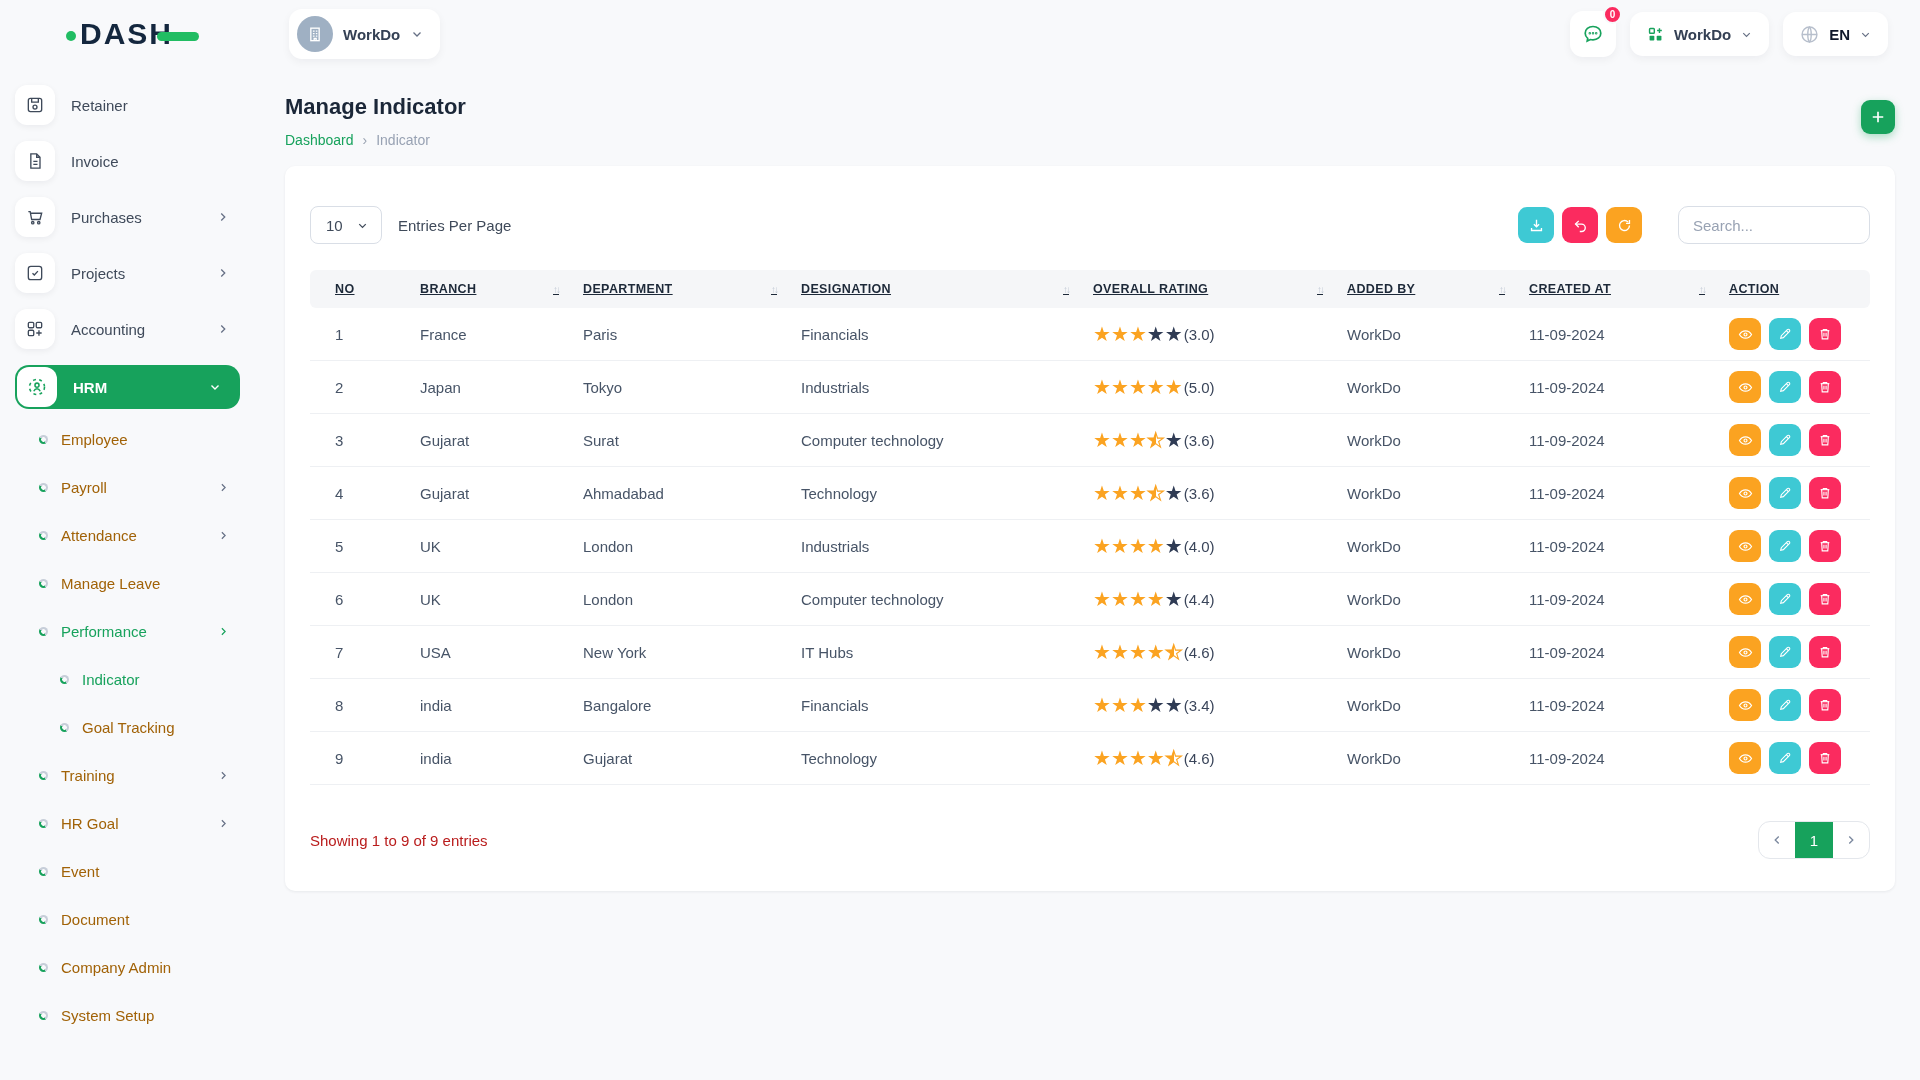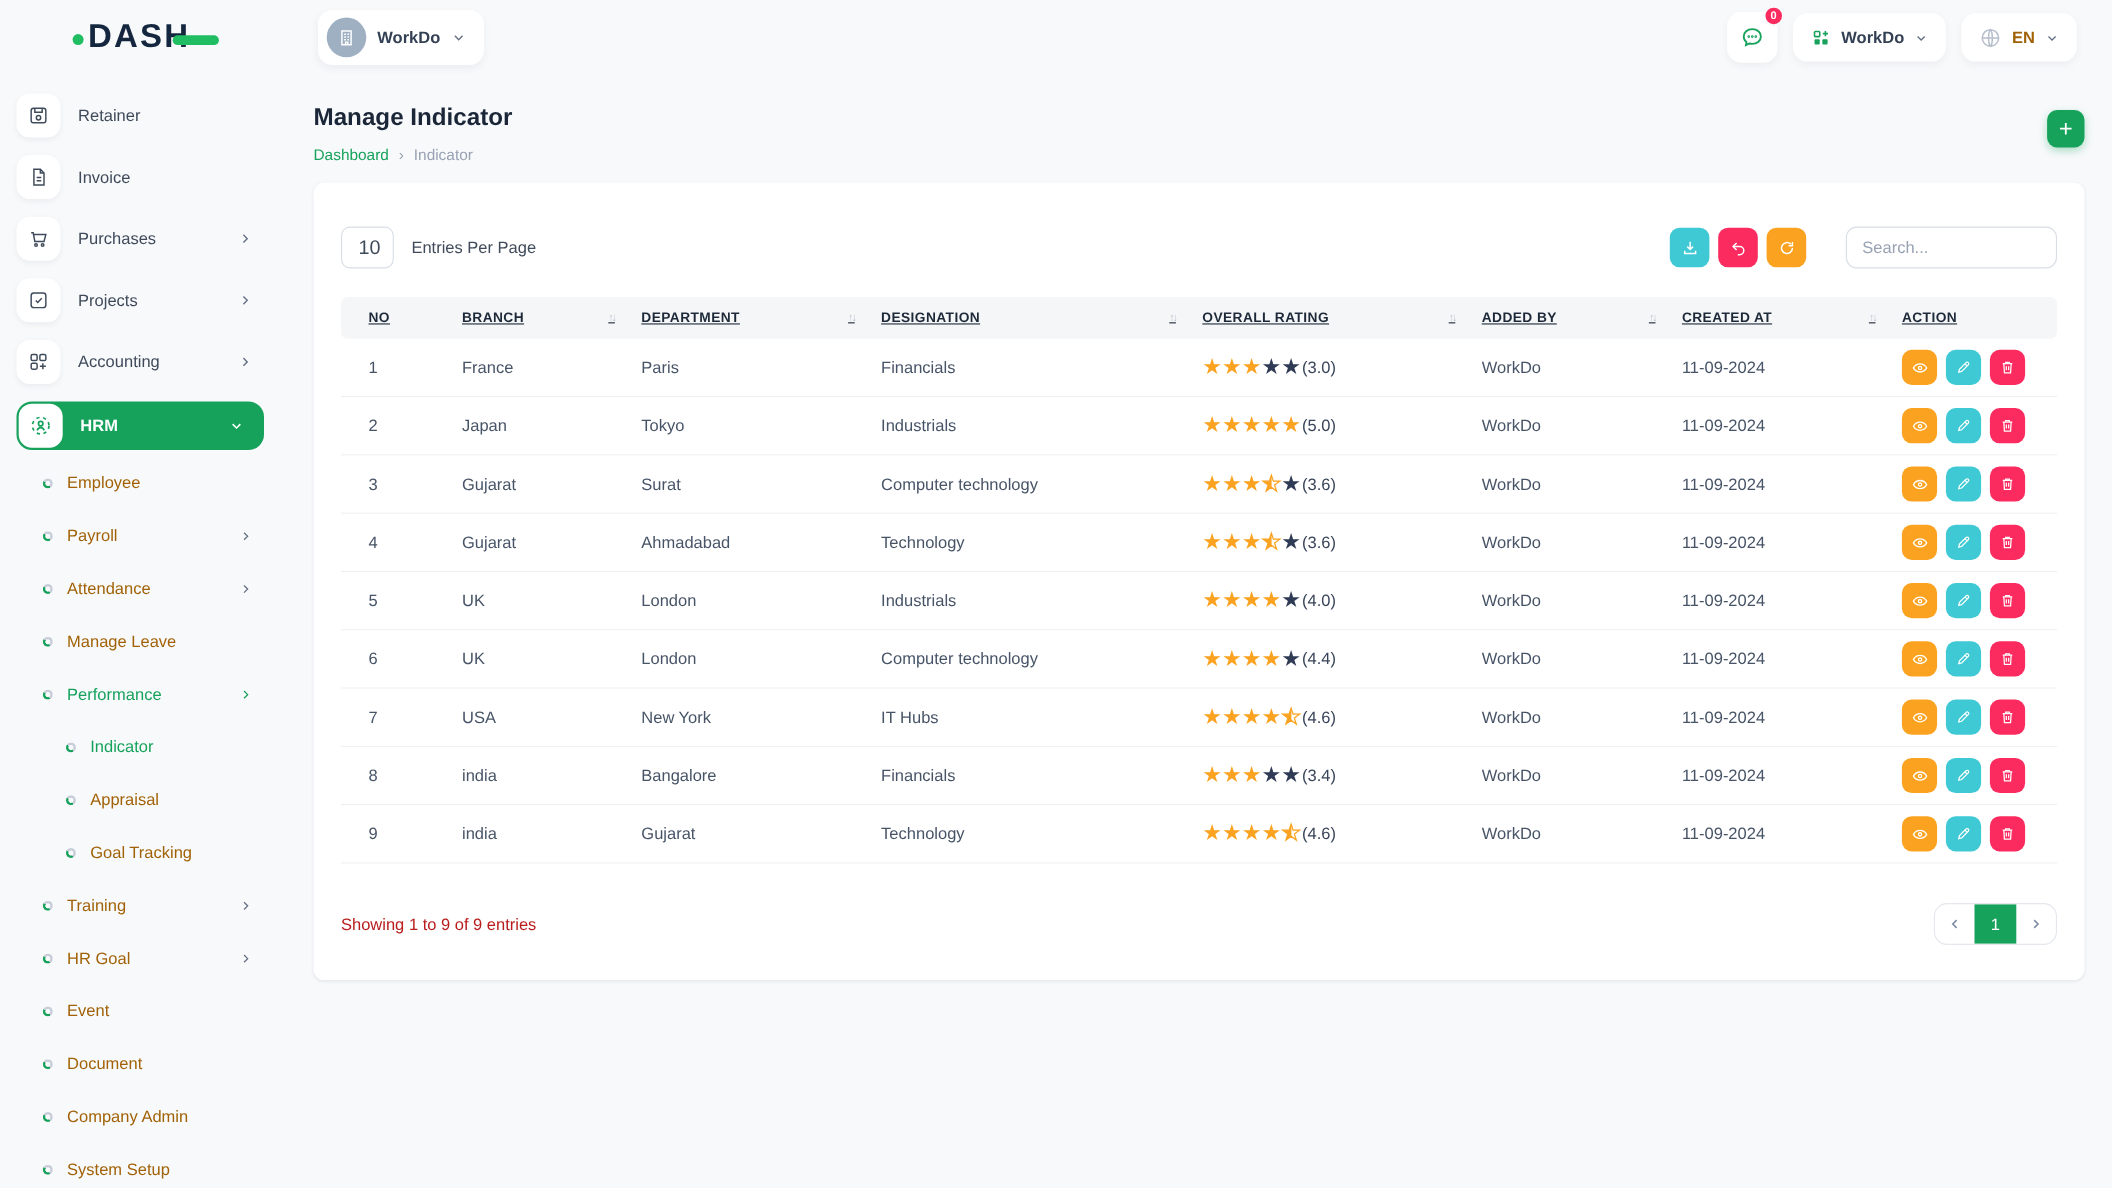--- a/index.html
+++ b/index.html
@@ -23,21 +23,21 @@
           box-shadow:0 3px 8px rgba(16,24,40,.05); }
   .ws-pill { height:50px; padding:0 16px 0 8px; gap:10px; }
   .avatar { width:36px; height:36px; border-radius:50%; background:#9fb0c3; display:flex; align-items:center; justify-content:center; }
   .ws-name { font-size:15px; font-weight:600; color:#344054; }
   .topbar-right { margin-left:auto; display:flex; align-items:center; gap:14px; }
   .chat-btn { width:46px; height:46px; border-radius:13px; position:relative; display:flex; align-items:center; justify-content:center; }
   .chat-badge { position:absolute; top:-6px; right:-6px; min-width:19px; height:19px; border-radius:50%;
                 background:#fb2b5f; color:#fff; font-size:10px; font-weight:700;
                 display:flex; align-items:center; justify-content:center; border:2px solid #f8f9fb; }
   .top-pill { height:44px; padding:0 16px; gap:9px; font-size:15px; font-weight:600; color:#344054; }
-  .lang-label { color:#a16207; font-weight:700; }
+  .lang-label { color:#0f172a; font-weight:700; }
 
   
   .layout { display:flex; height:1012px; }
   .sidebar { flex:0 0 240px; padding:17px 0 0 15px; }
   .main { flex:1; padding:0 25px 0 45px; }
 
   
   .nav-item { display:flex; align-items:center; gap:16px; height:40px; margin-bottom:16px;
               width:225px; text-decoration:none; }
   .icon-box { width:40px; height:40px; background:#fff; border-radius:12px; flex:0 0 40px;
@@ -67,23 +67,23 @@
   .crumb-sep { color:#9aa3b2; }
   .crumb-current { color:#98a2b3; }
   .add-btn { width:34px; height:34px; border-radius:9px; background:#17a25c; color:#fff;
              display:flex; align-items:center; justify-content:center;
              box-shadow:0 3px 8px rgba(23,162,92,.35); margin-top:6px; }
 
   
   .card { background:#fff; border-radius:10px; margin-top:18px; padding:28px 25px 32px;
           box-shadow:0 1px 3px rgba(16,24,40,.07); }
   .controls { display:flex; align-items:center; margin-top:12px; }
-  .select-box { width:48px; height:38px; border:1px solid #d9dee6; border-radius:8px; background:#fff;
+  .select-box { width:72px; height:38px; border:1px solid #d9dee6; border-radius:8px; background:#fff;
                 display:flex; align-items:center; justify-content:space-between; padding:0 12px 0 15px;
-                font-size:18px; color:#3f4a5a; }
+                font-size:15px; color:#3f4a5a; }
   .per-page-label { margin-left:16px; font-size:15px; color:#3f4a5a; }
   .controls-right { margin-left:auto; display:flex; align-items:center; gap:8px; }
   .tool-btn { width:36px; height:36px; border-radius:9px; display:flex; align-items:center; justify-content:center; color:#fff; }
   .tool-btn.download { background:#3ec9d4; }
   .tool-btn.undo { background:#fb2b5f; }
   .tool-btn.refresh { background:#fba321; }
   .search-input { width:192px; height:38px; border:1px solid #d9dee6; border-radius:10px;
                   margin-left:28px; padding:0 14px; font-size:15px; color:#3f4a5a; outline:none;
                   font-family:"Liberation Sans", sans-serif; background:#fff; }
   .search-input::placeholder { color:#98a2b3; }
@@ -300,24 +300,20 @@
       <span class="nav-label">Performance</span>
       <span class="nav-chevron">
         <svg width="13" height="13" viewBox="0 0 24 24" fill="none" stroke="currentColor" stroke-width="2.2">
             <path d="M9 6l6 6-6 6"></path>
           </svg>
       </span>
     </a>
     <a class="sub-item lvl2 active-green">
       <span class="bullet"></span>
       <span class="nav-label">Indicator</span>
-    </a>
-    <a class="sub-item lvl2">
-      <span class="bullet"></span>
-      <span class="nav-label">Appraisal</span>
     </a>
     <a class="sub-item lvl2">
       <span class="bullet"></span>
       <span class="nav-label">Goal Tracking</span>
     </a>
     <a class="sub-item">
       <span class="bullet"></span>
       <span class="nav-label">Training</span>
       <span class="nav-chevron">
         <svg width="13" height="13" viewBox="0 0 24 24" fill="none" stroke="currentColor" stroke-width="2.2">

